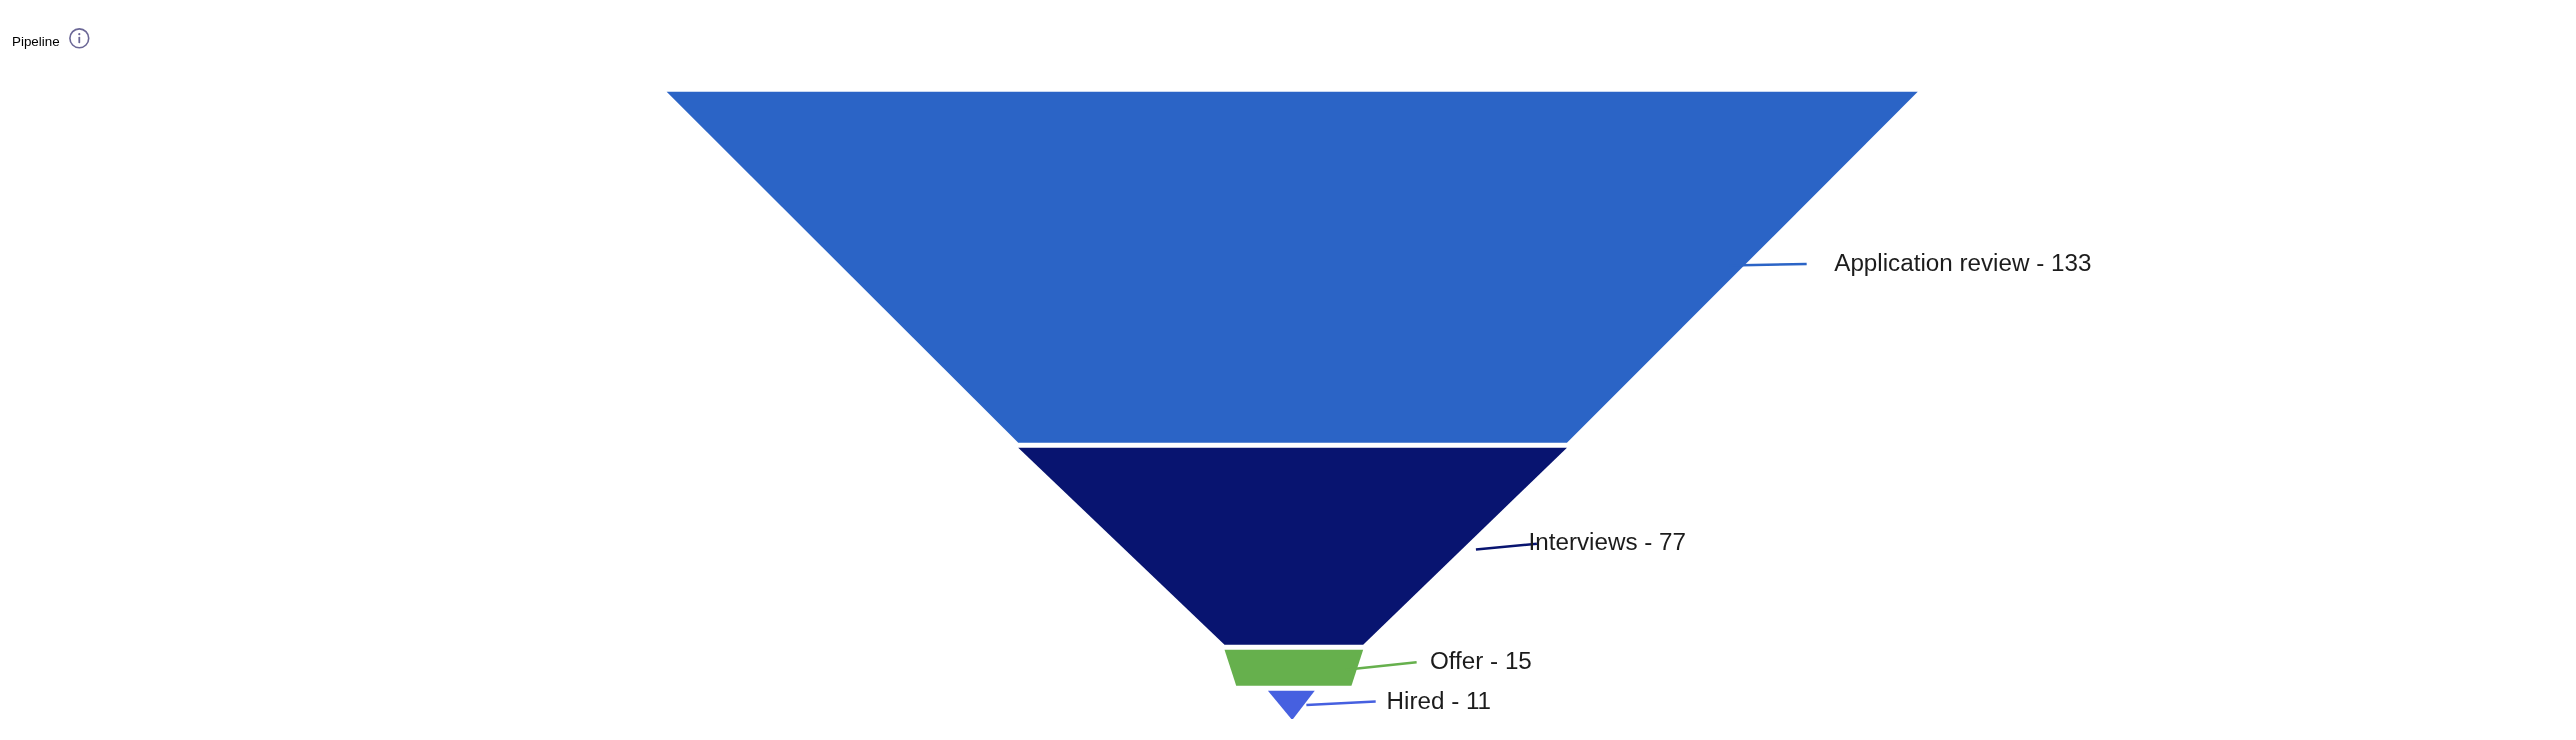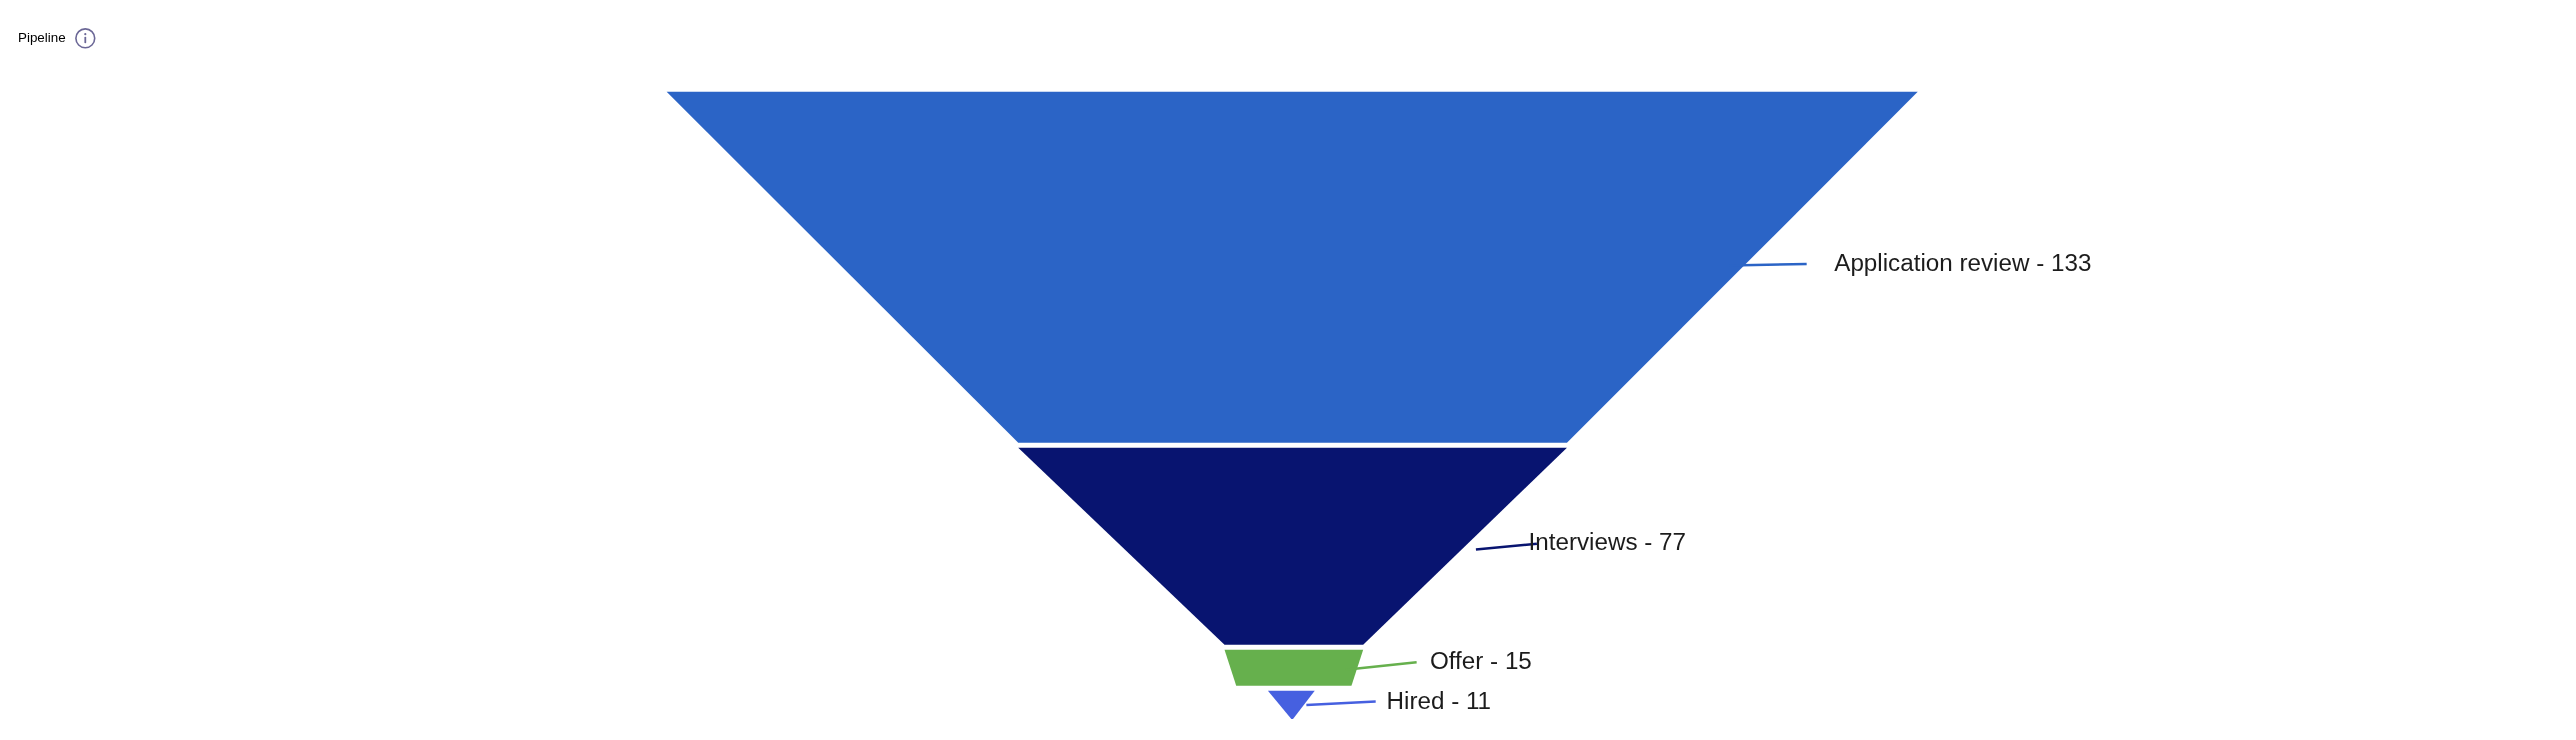--- a/index.html
+++ b/index.html
@@ -14,23 +14,23 @@
     overflow: hidden;
     position: relative;
   }
 
   
   #header {
     position: absolute;
     left: 0;
     top: 0;
     display: flex;
-    align-items: center;
+    align-items: flex-end;
     gap: 8px;
-    padding: 25px 0 0 18px;
+    padding: 25px 0 0 12px;
     box-sizing: border-box;
   }
   #info-icon {
     width: 22.6px;
     height: 22.6px;
     flex: 0 0 auto;
     display: block;
     margin-top: 1.7px;
     cursor: pointer;
   }

